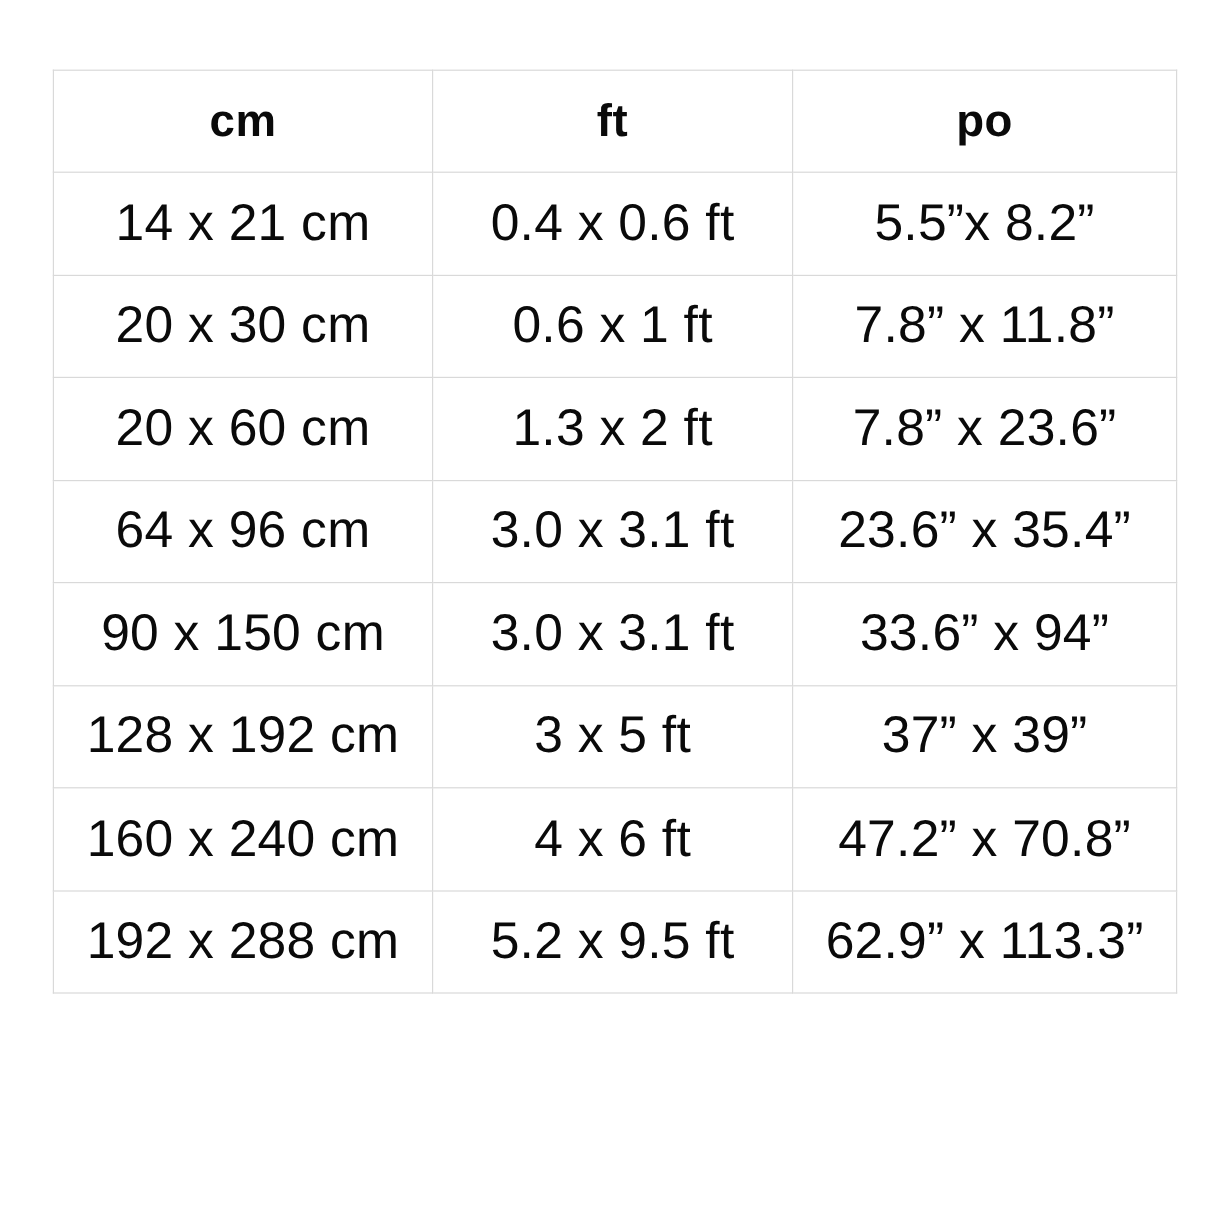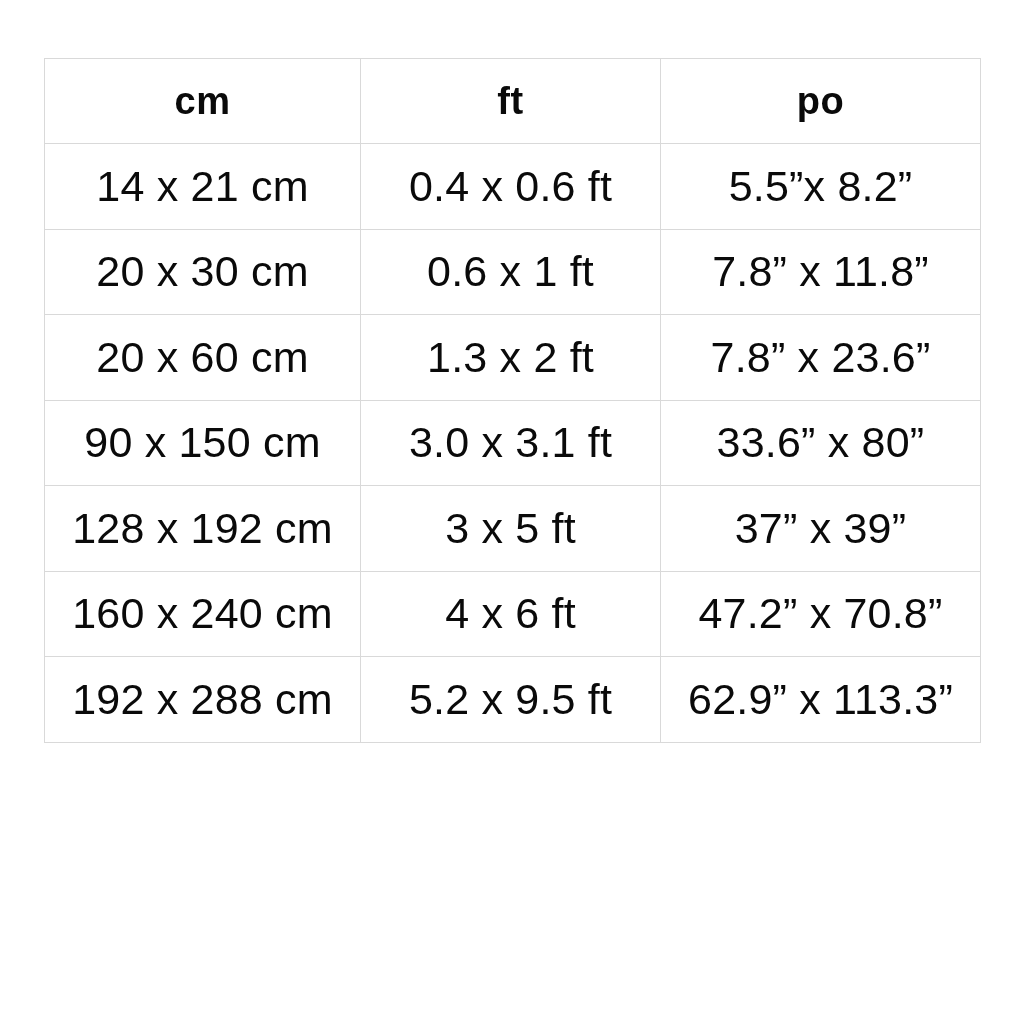--- a/index.html
+++ b/index.html
@@ -88,23 +88,28 @@
           <td>20 x 30 cm</td>
           <td>0.6 x 1 ft</td>
           <td>7.8” x 11.8”</td>
         </tr>
         <tr>
           <td>20 x 60 cm</td>
           <td>1.3 x 2 ft</td>
           <td>7.8” x 23.6”</td>
         </tr>
         <tr>
+          <td>64 x 96 cm</td>
+          <td>3.0 x 3.1 ft</td>
+          <td>23.6” x 35.4”</td>
+        </tr>
+        <tr>
           <td>90 x 150 cm</td>
           <td>3.0 x 3.1 ft</td>
-          <td>33.6” x 80”</td>
+          <td>33.6” x 94”</td>
         </tr>
         <tr>
           <td>128 x 192 cm</td>
           <td>3 x 5 ft</td>
           <td>37” x 39”</td>
         </tr>
         <tr>
           <td>160 x 240 cm</td>
           <td>4 x 6 ft</td>
           <td>47.2” x 70.8”</td>

